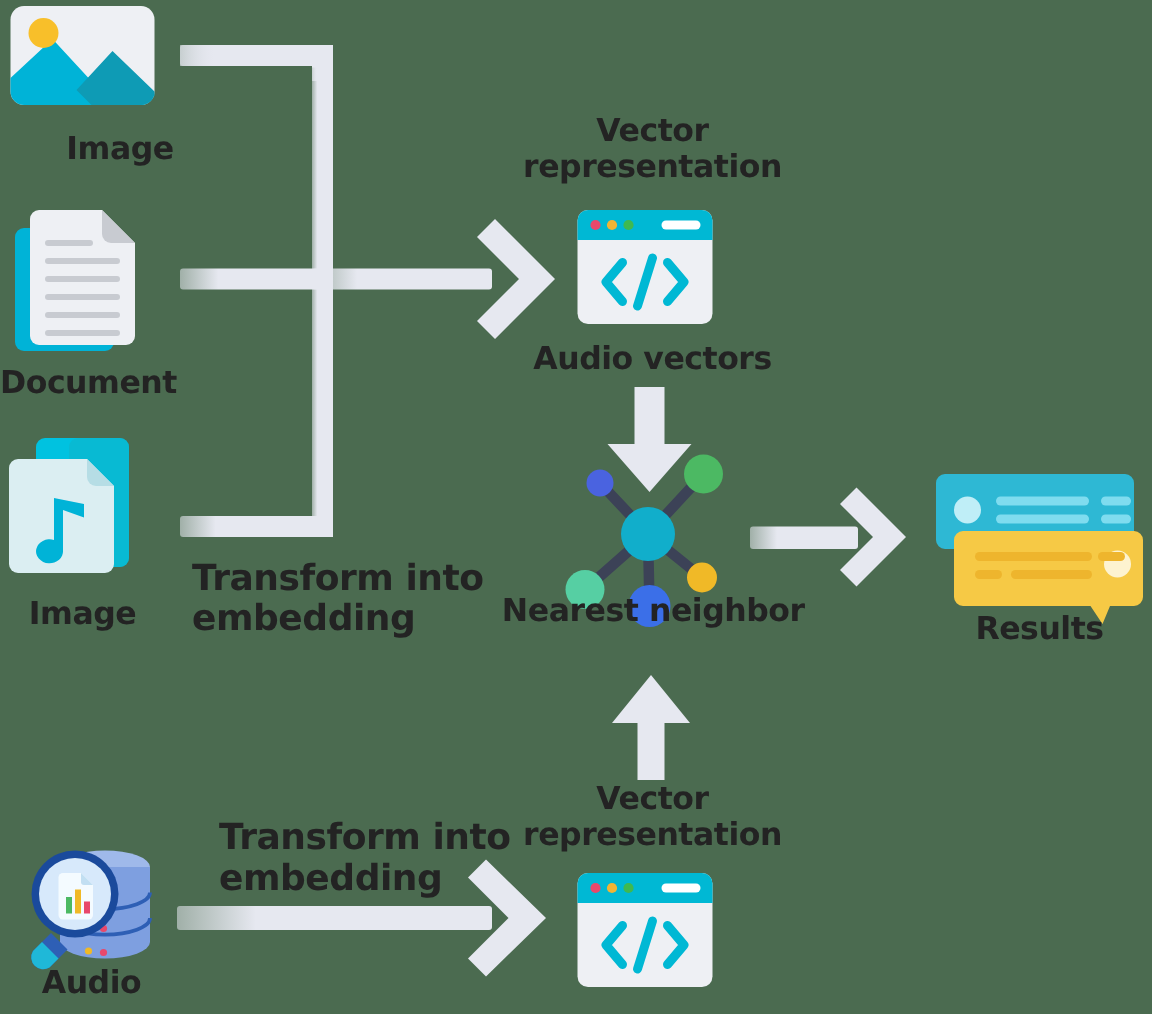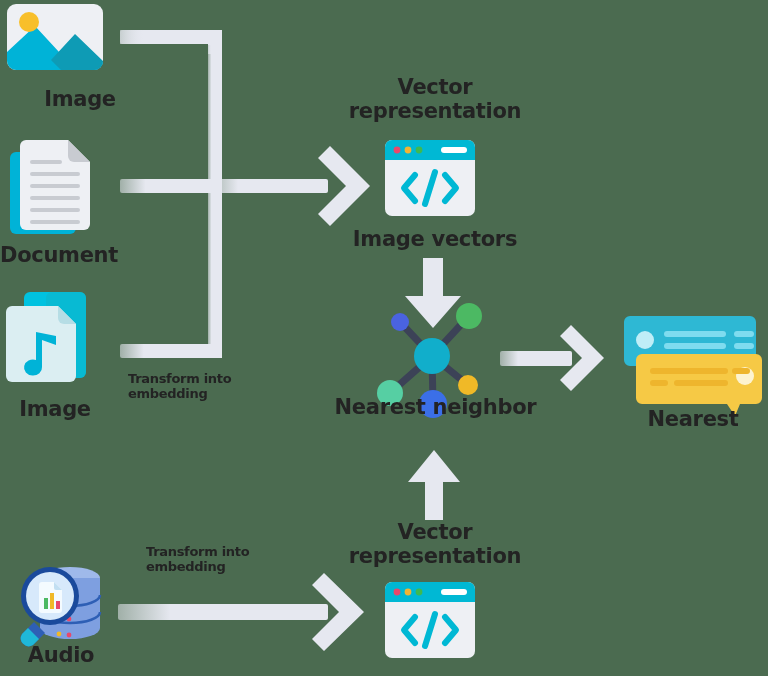--- a/index.html
+++ b/index.html
@@ -16,21 +16,21 @@
     color:#232323;
     font-family:"DejaVu Sans", sans-serif;
     font-weight:bold;
     letter-spacing:-0.3px;
     text-align:center;
     line-height:1.12;
     white-space:pre-line;
     user-select:none;
   }
   .lbl-lg{font-size:21px;}
-  .lbl-md{font-size:13px;}
+  .lbl-md{font-size:24px;}
   svg{display:block;overflow:visible;}
 </style>
 </head>
 <body style="background: rgb(75, 107, 80);">
 
 <div id="stage">
 
   <svg class="abs" style="left:0;top:0;" width="768" height="676" viewBox="0 0 768 676">
     <defs>
       <linearGradient id="gfade" x1="0" y1="0" x2="1" y2="0">
@@ -128,21 +128,21 @@
     <circle cx="25" cy="12" r="3.4" fill="#f1b434"></circle>
     <circle cx="36" cy="12" r="3.4" fill="#3fb950"></circle>
     <rect x="58" y="9" width="26" height="6" rx="3" fill="#ffffff"></rect>
     <g stroke="#00b8d4" stroke-width="6" fill="none" stroke-linecap="round" stroke-linejoin="round">
       <path d="M32 37 L21 50 L32 63"></path>
       <path d="M62 37 L73 50 L62 63"></path>
       <path d="M52 34 L42 66"></path>
     </g>
   </svg>
 
-  <div class="abs label lbl-lg" style="left:330px;top:228px;width:210px;">Image vectors</div>
+  <div class="abs label lbl-lg" style="left:330px;top:228px;width:210px;">Audio vectors</div>
 
   <svg class="abs" style="left:370px;top:296px;" width="120" height="125" viewBox="370 296 120 125">
     <g stroke="#3c4257" stroke-width="7" stroke-linecap="round">
       <line x1="432" y1="356" x2="400" y2="322"></line>
       <line x1="432" y1="356" x2="469" y2="316"></line>
       <line x1="432" y1="356" x2="390" y2="393"></line>
       <line x1="432" y1="356" x2="433" y2="404"></line>
       <line x1="432" y1="356" x2="468" y2="385"></line>
     </g>
     <circle cx="400" cy="322" r="9" fill="#4a63e0"></circle>
@@ -187,21 +187,21 @@
       <path d="M20 44 h114 a6 6 0 0 1 6 6 v38 a6 6 0 0 1 -6 6 H118 l-5 12 l-8 -12 H20 a6 6 0 0 1 -6 -6 V50 a6 6 0 0 1 6 -6 z" fill="#f6c945"></path>
       <circle cx="123" cy="66" r="9" fill="#fdf3d0"></circle>
       <g fill="#eeb52d">
         <rect x="28" y="58" width="78" height="6" rx="3"></rect>
         <rect x="110" y="58" width="18" height="6" rx="3"></rect>
         <rect x="28" y="70" width="18" height="6" rx="3"></rect>
         <rect x="52" y="70" width="54" height="6" rx="3"></rect>
       </g>
     </g>
   </svg>
-  <div class="abs label lbl-lg" style="left:618px;top:408px;width:150px;">Nearest</div>
+  <div class="abs label lbl-lg" style="left:618px;top:408px;width:150px;">Results</div>
 
   <svg class="abs" style="left:12px;top:556px;" width="96" height="94" viewBox="0 0 96 94">
     <g>
       <ellipse cx="58" cy="22" rx="30" ry="11" fill="#9fb9ea"></ellipse>
       <path d="M28 22 v50 a30 11 0 0 0 60 0 V22 z" fill="#7e9fe0"></path>
       <g fill="none" stroke="#2e5fb5" stroke-width="2.5">
         <path d="M28 39 a30 11 0 0 0 60 0"></path>
         <path d="M28 56 a30 11 0 0 0 60 0"></path>
       </g>
       <g>

